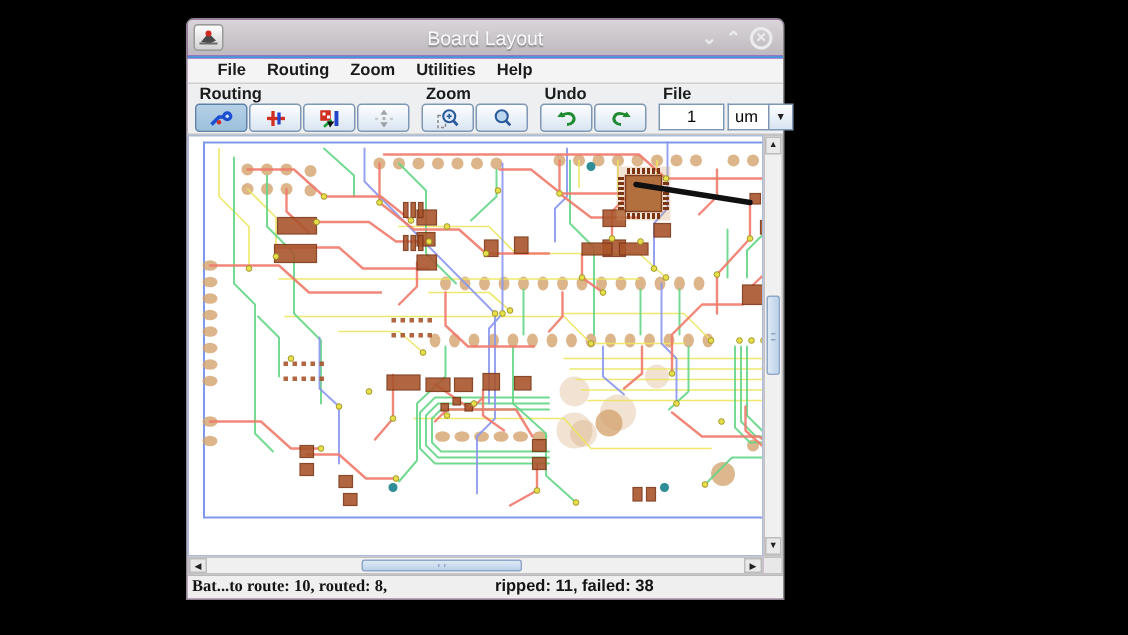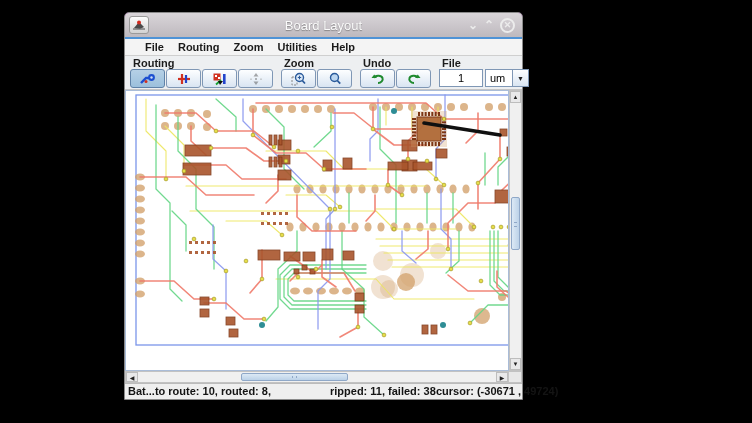--- a/index.html
+++ b/index.html
@@ -62,21 +62,21 @@
   .hscroll .sb-left{left:0;} .hscroll .sb-right{right:0;left:auto;}
   .h-thumb{position:absolute;top:1px;bottom:1px;left:30%;width:28%;
     background:linear-gradient(#dce9f5,#bcd2e8);border:1px solid #8fa8c8;border-radius:2px;}
   .h-thumb::after{content:"";position:absolute;top:2px;bottom:2px;left:48%;width:3px;
     border-left:1px solid #8fa8c8;border-right:1px solid #8fa8c8;}
   .sb-corner{flex:0 0 13px;background:#e8e8e8;border:1px solid #c2c2c2;border-left:none;}
   
   .statusbar{flex:0 0 16px;background:#efefef;border-top:1px solid #bbb;position:relative;
     font-size:11px;font-weight:bold;color:#141414;}
   .statusbar span{position:absolute;top:1px;white-space:nowrap;}
-  .st0{left:3px;} .st1{left:161px;padding-left:44px;} .st2{left:311px;}
+  .st0{left:3px;font-family:Liberation Serif, serif;} .st1{left:161px;padding-left:44px;} .st2{left:311px;}
 </style>
 </head>
 <body>
 
 <div id="window">
 
   <div class="titlebar">
     <div class="win-icon">
       <svg width="14" height="12" viewBox="0 0 14 12">
         <path d="M2,9 L7,3 L12,8 L8,10 Z" fill="#4a4a4a"></path>
@@ -537,15 +537,14 @@
       <div class="sb-btn sb-left">◀</div>
       <div class="h-thumb"></div>
       <div class="sb-btn sb-right">▶</div>
     </div>
     <div class="sb-corner"></div>
   </div>
 
   <div class="statusbar">
     <span class="st0">Bat...to route: 10, routed: 8,</span>
     <span class="st1">ripped: 11, failed: 38</span>
-    <span class="st2">cursor: (-30671 , 49724)</span>
   </div>
 </div>
 
 </body></html>

